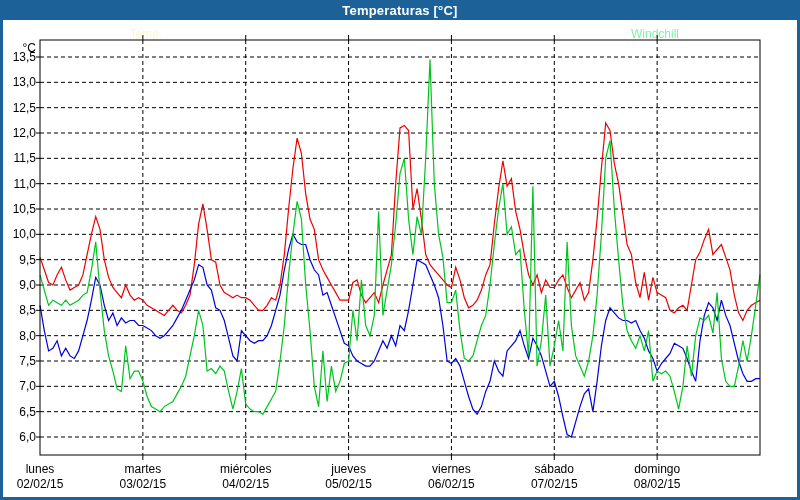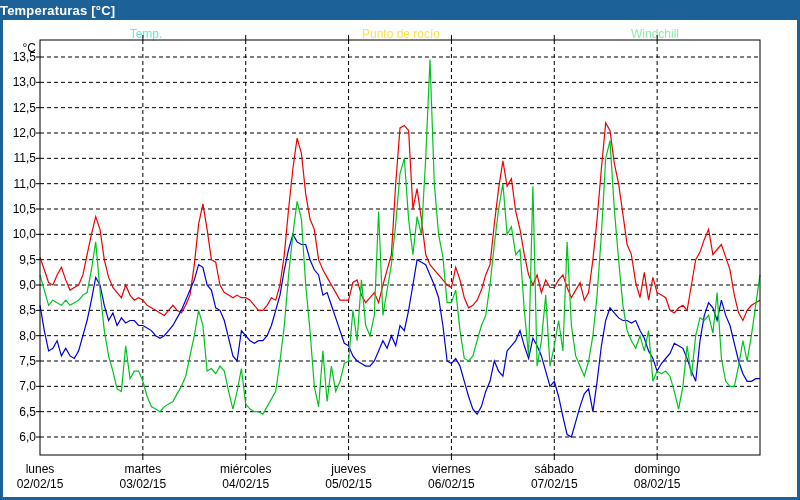--- a/index.html
+++ b/index.html
@@ -9,21 +9,21 @@
     background:#1c6299;
     font-family:"Liberation Sans", sans-serif;
     overflow:hidden;
   }
   .panel{
     position:absolute;left:3px;top:20px;right:3px;bottom:3px;
     background:#ffffff;
   }
   .titlebar{
     position:absolute;left:0;top:0;width:800px;height:20px;
-    display:flex;align-items:center;justify-content:flex-start;
+    display:flex;align-items:center;justify-content:center;
   }
   .titlebar span{
     color:#ffffff;font-size:13px;font-weight:bold;letter-spacing:0.2px;
   }
   .legend{position:absolute;left:0;top:0;width:800px;height:0;}
   .legend .item{
     position:absolute;top:27px;transform:translateX(-50%);
     font-size:12px;white-space:nowrap;
   }
   .legend .item:nth-child(1){left:146px;}
@@ -34,22 +34,22 @@
 </style>
 </head>
 <body>
 
 <div class="app">
   <div class="titlebar">
     <span>Temperaturas [°C]</span>
   </div>
   <div class="panel"></div>
   <div class="legend">
-      <span class="item" style="color: #5eead4; text-align: right;">Temp.</span>
-      <span class="item" style="color: #fde047;">Punto de rocío</span>
+      <span class="item" style="color: #fef9c3; text-align: right;">Temp.</span>
+      <span class="item" style="color: #ffffff;">Punto de rocío</span>
       <span class="item" style="color: #86efac;">Windchill</span>
     </div>
   <svg id="chart" width="800" height="500">
       <line x1="40" y1="57" x2="760" y2="57" stroke="#000" stroke-width="1" stroke-dasharray="4 3"></line>
       <line x1="36" y1="57" x2="40" y2="57" stroke="#000" stroke-width="1"></line>
       <text x="36" y="61" text-anchor="end" font-size="12">13,5</text>
       <line x1="40" y1="82.33333333333333" x2="760" y2="82.33333333333333" stroke="#000" stroke-width="1" stroke-dasharray="4 3"></line>
       <line x1="36" y1="82.33333333333333" x2="40" y2="82.33333333333333" stroke="#000" stroke-width="1"></line>
       <text x="36" y="86.33333333333333" text-anchor="end" font-size="12">13,0</text>
       <line x1="40" y1="107.66666666666666" x2="760" y2="107.66666666666666" stroke="#000" stroke-width="1" stroke-dasharray="4 3"></line>

